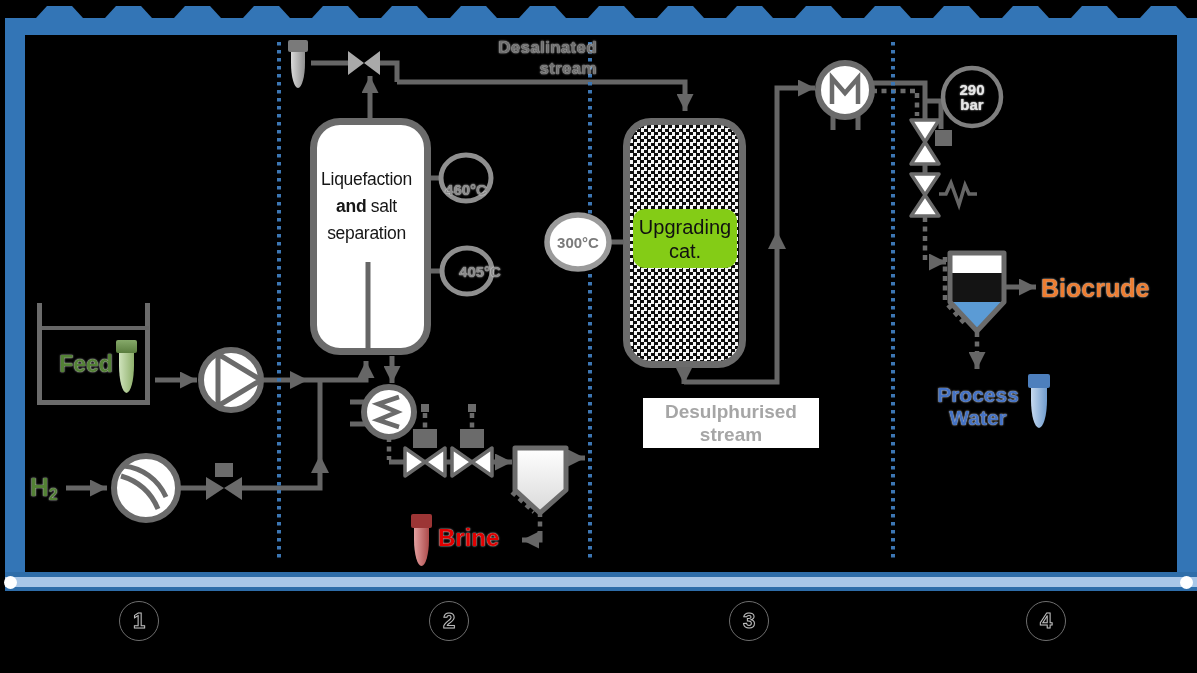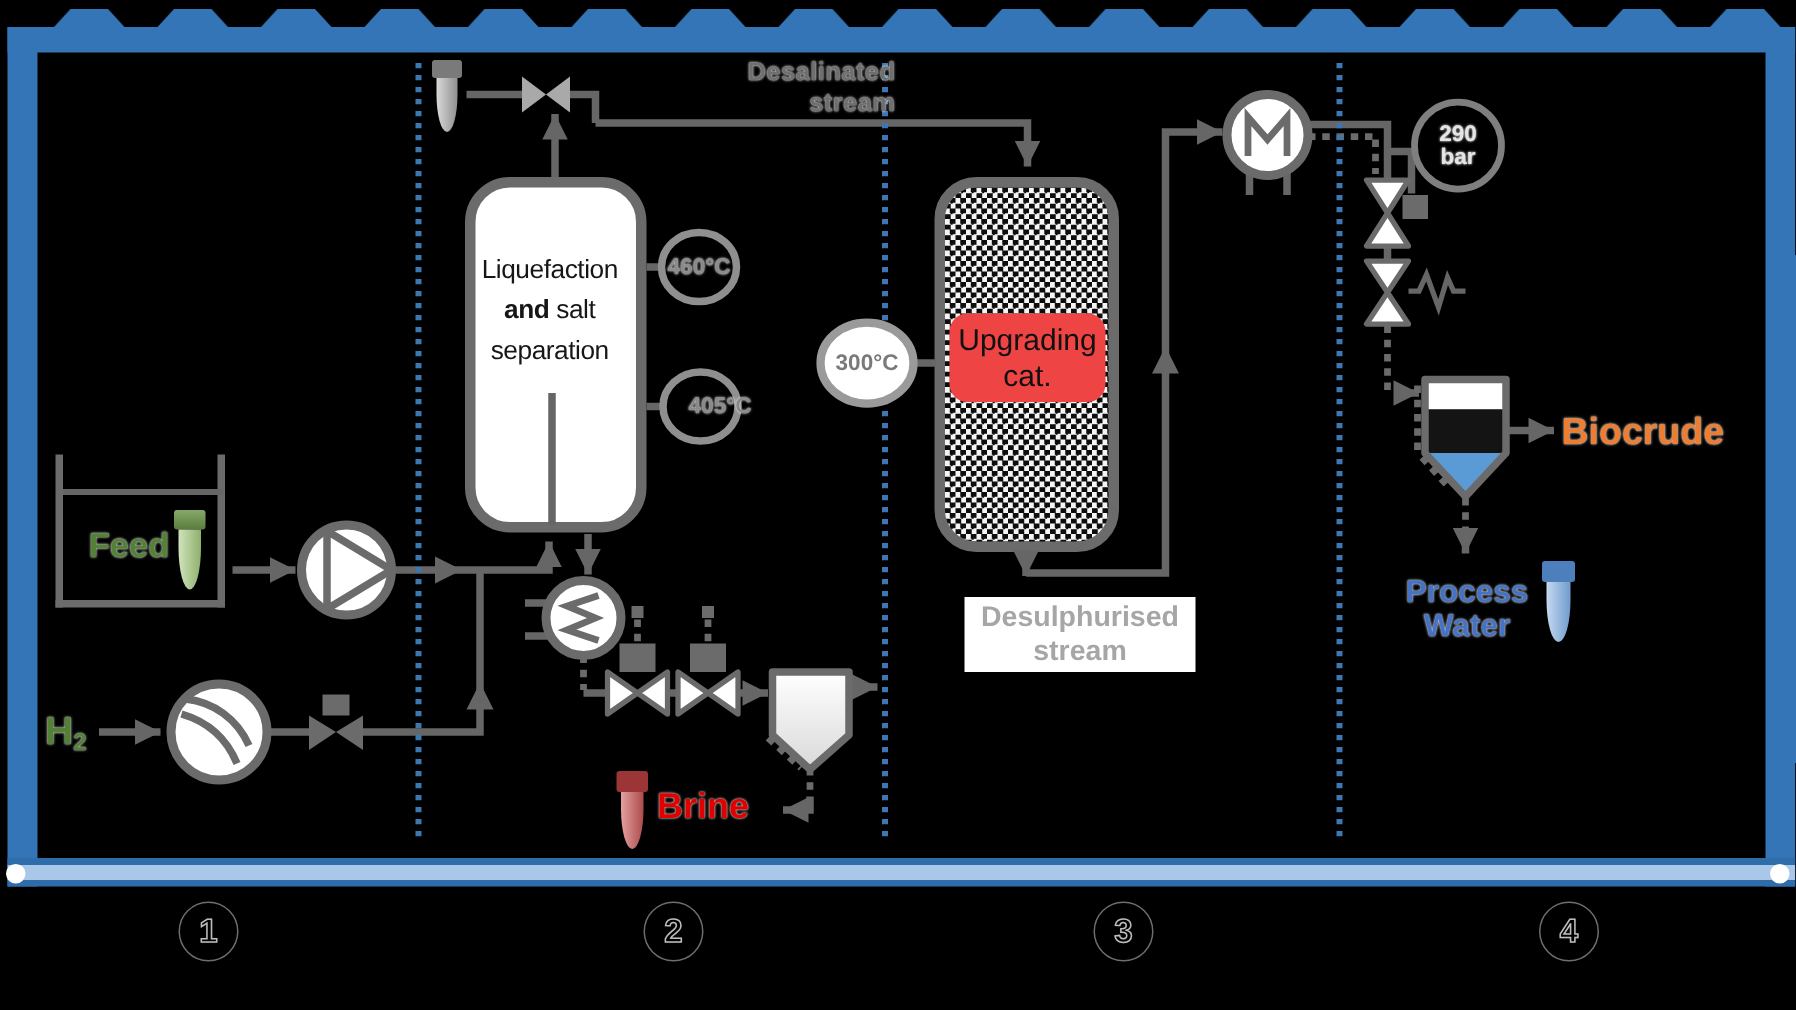--- a/index.html
+++ b/index.html
@@ -35,24 +35,24 @@
   .vessel2{left:623px;top:118px;width:123px;height:250px;box-sizing:border-box;
     border:7px solid var(--equip);border-radius:28px;z-index:1;
     background:repeating-conic-gradient(#0d0d0d 0% 25%,#f5f5f5 0% 50%);background-size:7px 7px;}
   svg.main{left:0;top:0;z-index:2;}
   
   .lab{position:absolute;z-index:4;white-space:nowrap;}
   .halo{text-shadow:0 0 2px rgba(255,255,255,.8),0 0 1px rgba(255,255,255,.6);}
   .vtext{left:317px;top:166px;width:99px;z-index:4;text-align:center;color:#161616;
     font-size:17.5px;line-height:27px;letter-spacing:-.3px;}
   .vtext b{font-weight:700;}
-  .upbox{left:633px;top:209px;width:104px;height:59px;background:#ef4444;border-radius:12px;z-index:4;
+  .upbox{left:633px;top:209px;width:104px;height:59px;background:#84cc16;border-radius:12px;z-index:4;
     display:flex;flex-direction:column;justify-content:center;text-align:center;color:#111;
     font-size:20px;line-height:24px;}
-  .desulbox{left:643px;top:398px;width:154px;height:50px;background:#fff;z-index:4;
+  .desulbox{left:643px;top:398px;width:176px;height:50px;background:#fff;z-index:4;
     display:flex;flex-direction:column;justify-content:center;text-align:center;color:#a6a6a6;
     font-weight:700;font-size:19px;line-height:23px;}
   .desal{left:447px;top:37px;width:150px;text-align:right;color:#6f6f6f;font-weight:700;
     font-size:17px;line-height:21px;letter-spacing:.3px;}
   .temp{color:var(--lgray);font-weight:700;font-size:15px;transform:translate(-50%,-50%);}
   .t400{color:#7a7a7a;}
   .p290{color:#e5e5e5;font-weight:700;font-size:15px;line-height:15px;text-align:center;
     transform:translate(-50%,-50%);}
   .feed{color:var(--green);font-weight:700;font-size:23px;transform:translate(-50%,-50%);}
   .h2{color:var(--green);font-weight:700;font-size:26px;}
@@ -245,21 +245,21 @@
     <div>Desalinated</div>
     <div>stream</div>
   </div>
 
   <div class="abs vtext">
     <div>Liquefaction</div>
     <div><b>and</b><span> salt</span></div>
     <div>separation</div>
   </div>
 
-  <div class="lab temp halo" style="left:466px;top:178px;">460°C</div>
+  <div class="lab temp halo" style="left:466px;top:189px;">460°C</div>
   <div class="lab temp halo" style="left:467px;top:271px;padding-left:26px;">405°C</div>
   <div class="lab temp t400" style="left:578px;top:242px;">300°C</div>
 
   <div class="abs upbox">
     <div>Upgrading</div>
     <div>cat.</div>
   </div>
 
   <div class="abs desulbox">
     <div>Desulphurised</div>

